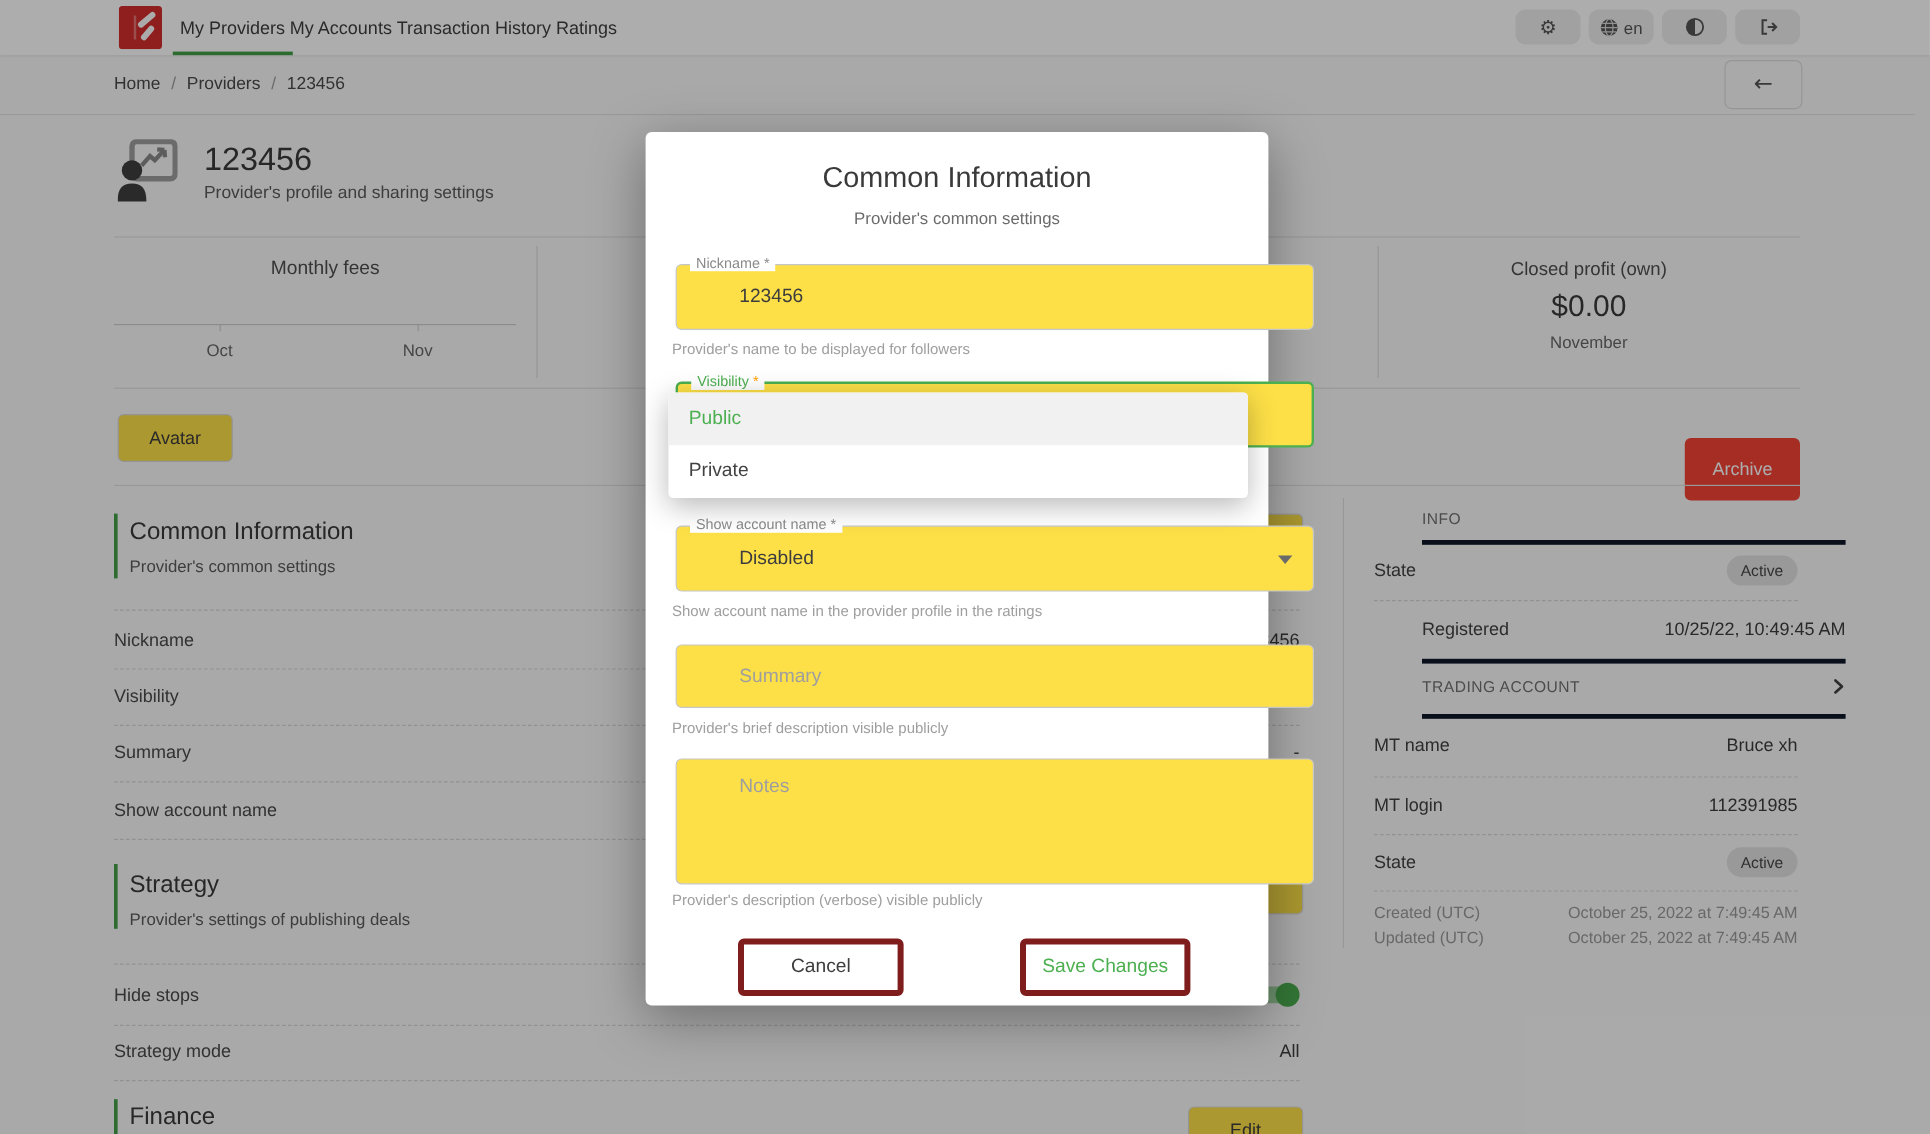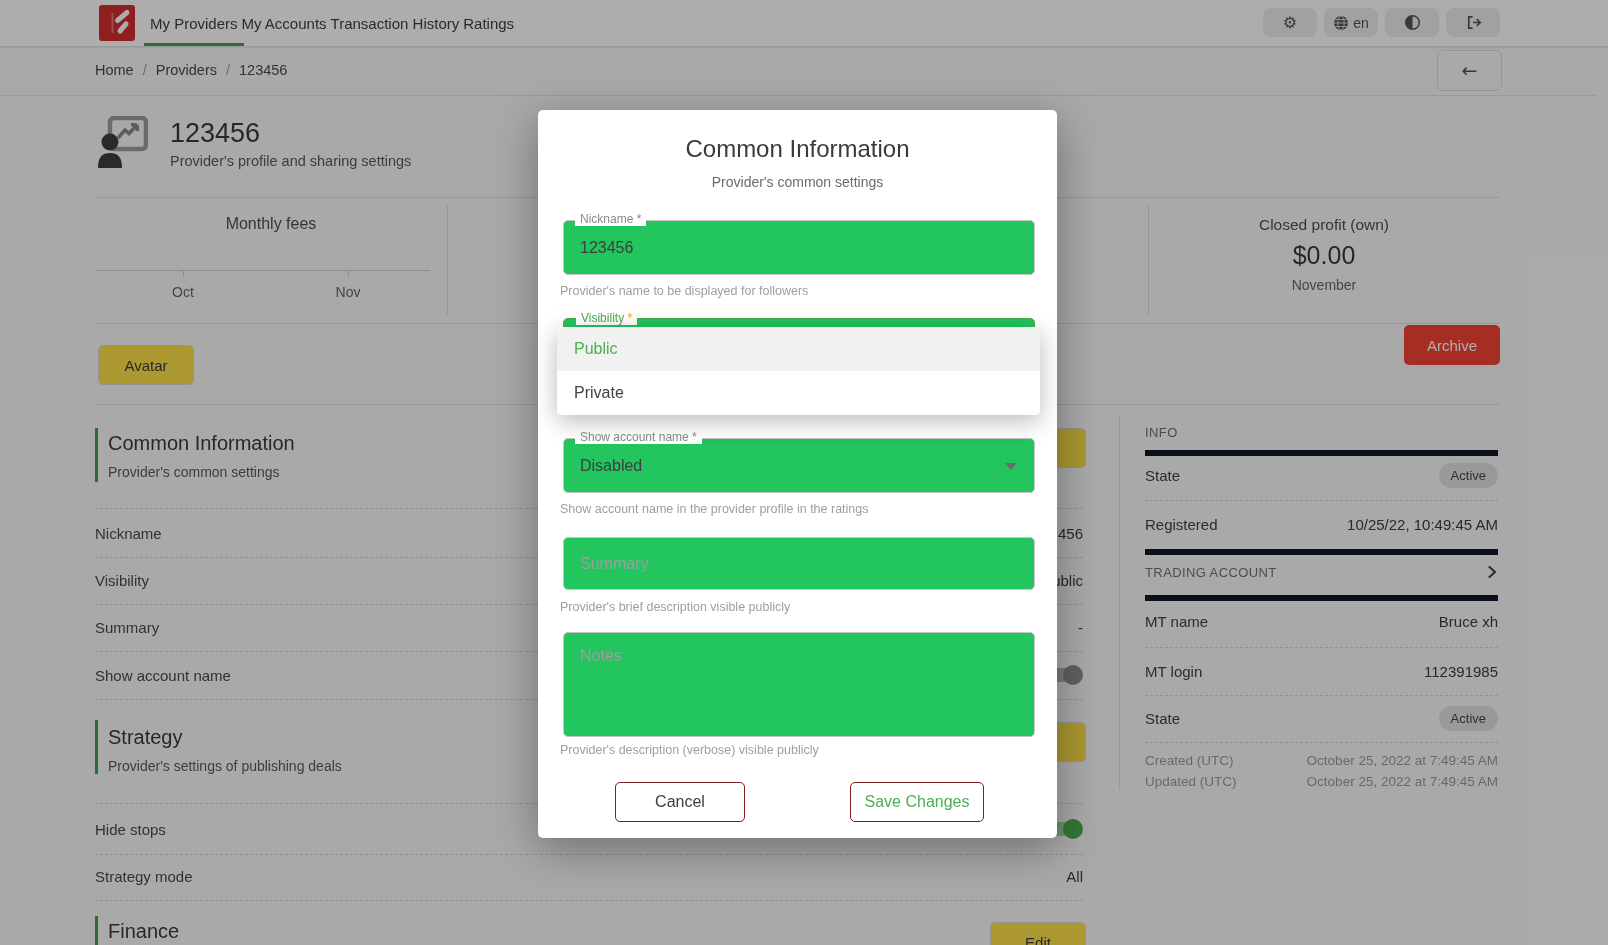--- a/index.html
+++ b/index.html
@@ -39,21 +39,21 @@
   .tick-label{position:absolute;top:284px;width:60px;text-align:center;font-size:14px;color:#666;}
   .profit-box{position:absolute;left:1148px;top:216px;width:352px;text-align:center;}
   .profit-label{font-size:15.5px;color:#4f4f4f;}
   .profit-value{font-size:25px;color:#3a3a3a;margin-top:7px;}
   .profit-period{font-size:14px;color:#666;margin-top:7px;}
   
   .btn-outline{border:1px solid #dadada;border-radius:5px;background:#fde047;color:#3d3d3d;
                font-size:15px;display:flex;align-items:center;justify-content:center;cursor:pointer;
                font-family:"Liberation Sans",sans-serif;}
   .avatar-btn{position:absolute;left:98px;top:345px;width:94px;height:38px;}
-  .archive-btn{position:absolute;left:1404px;top:325px;width:96px;height:40px;background:#f44336;
+  .archive-btn{position:absolute;left:1404px;top:365px;width:96px;height:52px;background:#f44336;
                color:#fff;border:none;border-radius:5px;font-size:15px;display:flex;align-items:center;
                justify-content:center;cursor:pointer;}
   
   .sec-bar{position:absolute;left:95px;width:3px;background:#43a047;}
   .sec-title{position:absolute;left:108px;font-size:20px;color:#3a3a3a;}
   .sec-sub{position:absolute;left:108px;font-size:14px;color:#5a5a5a;}
   .edit-btn{position:absolute;left:990px;width:94px;height:38px;}
   .lrow{position:absolute;left:95px;width:988px;display:flex;align-items:center;
         justify-content:space-between;border-bottom:1px dashed #d6d6d6;}
   .lrow.first{border-top:1px dashed #d6d6d6;}
@@ -64,49 +64,49 @@
   .switch .track{position:absolute;left:0;top:3px;width:34px;height:14px;border-radius:7px;background:#b5b5b5;}
   .switch .knob{position:absolute;right:0;top:0;width:20px;height:20px;border-radius:50%;background:#909090;}
   .switch.on .track{background:#9fd4a1;}
   .switch.on .knob{background:#4caf50;}
   
   .side-border{position:absolute;left:1119px;top:415px;width:1px;height:375px;background:#e0e0e0;}
   .srow{position:absolute;left:1145px;width:353px;display:flex;align-items:center;justify-content:space-between;}
   .srow .lbl{font-size:15px;color:#424242;}
   .srow .val{font-size:15px;color:#3d3d3d;}
   .srow.head .lbl{font-size:13px;color:#707070;letter-spacing:.4px;}
-  .srow.b-solid{border-bottom:6px solid #0f172a;}
+  .srow.b-solid{border-bottom:4px solid #0f172a;margin-left:40px;}
   .srow.b-dash{border-bottom:1px dashed #d6d6d6;}
   .badge{background:#e2e2e2;color:#474747;border-radius:13px;padding:5px 12px;font-size:13px;}
   .meta-row{position:absolute;left:1145px;width:353px;display:flex;justify-content:space-between;
             font-size:13.5px;color:#9a9a9a;}
   
   .overlay{position:absolute;inset:0;background:rgba(0,0,0,0.32);z-index:10;}
   .modal{position:absolute;left:538px;top:110px;width:519px;height:728px;background:#fff;
          border-radius:5px;box-shadow:0 11px 45px rgba(0,0,0,.35);z-index:20;}
   .m-title{position:absolute;left:0;right:0;top:25px;text-align:center;font-size:24px;color:#3a3a3a;}
   .m-sub{position:absolute;left:0;right:0;top:64px;text-align:center;font-size:14px;color:#6b6b6b;}
-  .fld{position:absolute;left:25px;width:472px;border:1px solid #c6c6c6;border-radius:5px;
-       background:#22c55e;box-sizing:border-box;}
+  .fld{position:absolute;left:25px;width:532px;border:1px solid #c6c6c6;border-radius:5px;
+       background:#fde047;box-sizing:border-box;padding-left:36px;}
   .fld-label{position:absolute;top:-9px;left:11px;background:#fff;padding:0 5px;font-size:12px;color:#8a8a8a;white-space:nowrap;}
   .fld-label.green{color:#4caf50;}
   .fld-label .req{color:#ffa000;}
   .fld input,.fld textarea{width:100%;height:100%;border:none;outline:none;background:transparent;
        font-family:"Liberation Sans",sans-serif;font-size:16px;color:#3d3d3d;box-sizing:border-box;
        padding:0 16px;resize:none;}
   .fld textarea{padding-top:14px;}
   .fld input::placeholder,.fld textarea::placeholder{color:#9e9e9e;opacity:1;}
   .helper{position:absolute;left:22px;font-size:12.5px;color:#9e9e9e;}
   .caret{position:absolute;right:17px;top:24px;width:0;height:0;border-left:6px solid transparent;
          border-right:6px solid transparent;border-top:7px solid #6b6b6b;}
   .menu{position:absolute;left:19px;top:217px;width:483px;background:#fff;border-radius:4px;
         box-shadow:0 6px 24px rgba(0,0,0,.28);z-index:5;overflow:hidden;}
   .opt{height:44px;display:flex;align-items:center;padding-left:17px;font-size:16px;color:#424242;cursor:pointer;}
   .opt.selected{background:#f1f1f1;color:#4caf50;}
-  .m-btn{position:absolute;top:672px;height:38px;border:1px solid #7f1d1d;border-radius:5px;background:#fff;
+  .m-btn{position:absolute;top:672px;height:38px;border:5px solid #7f1d1d;border-radius:5px;background:#fff;
          display:flex;align-items:center;justify-content:center;font-size:16px;cursor:pointer;
          font-family:"Liberation Sans",sans-serif;}
   .m-cancel{left:77px;width:128px;color:#3d3d3d;}
   .m-save{left:312px;width:132px;color:#4caf50;}
 </style>
 </head>
 <body>
 
 <div class="page">
 

